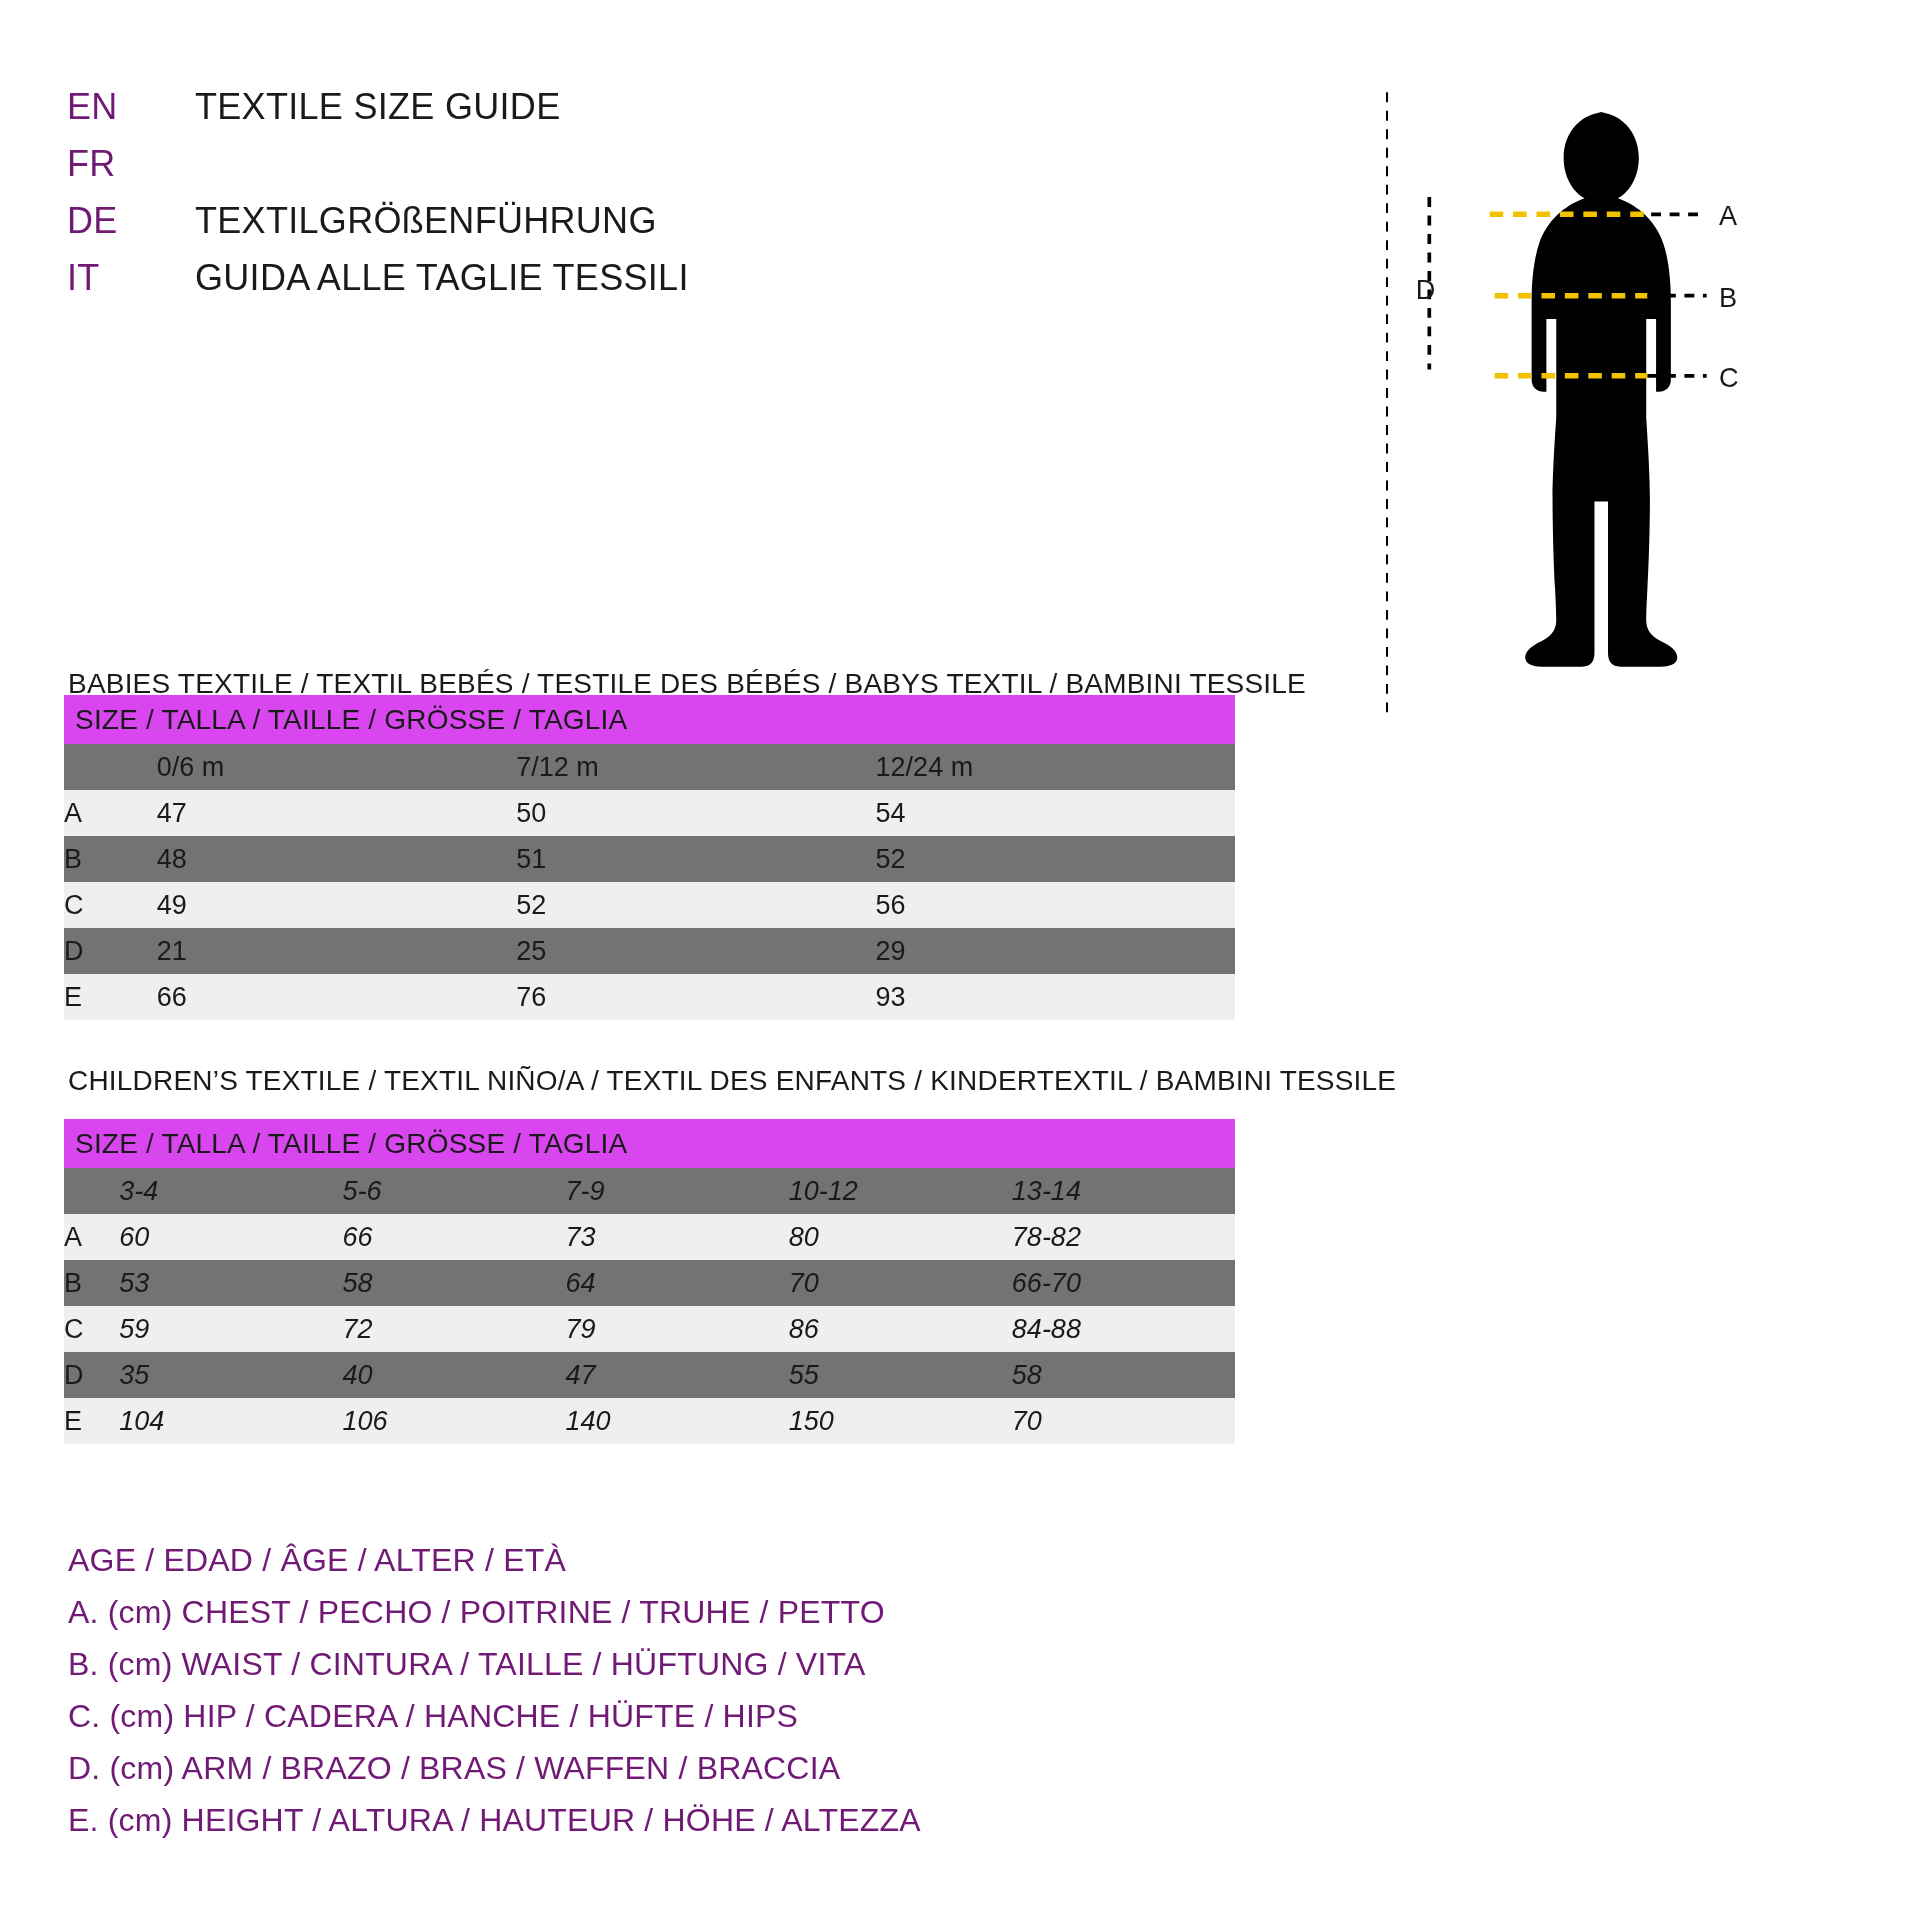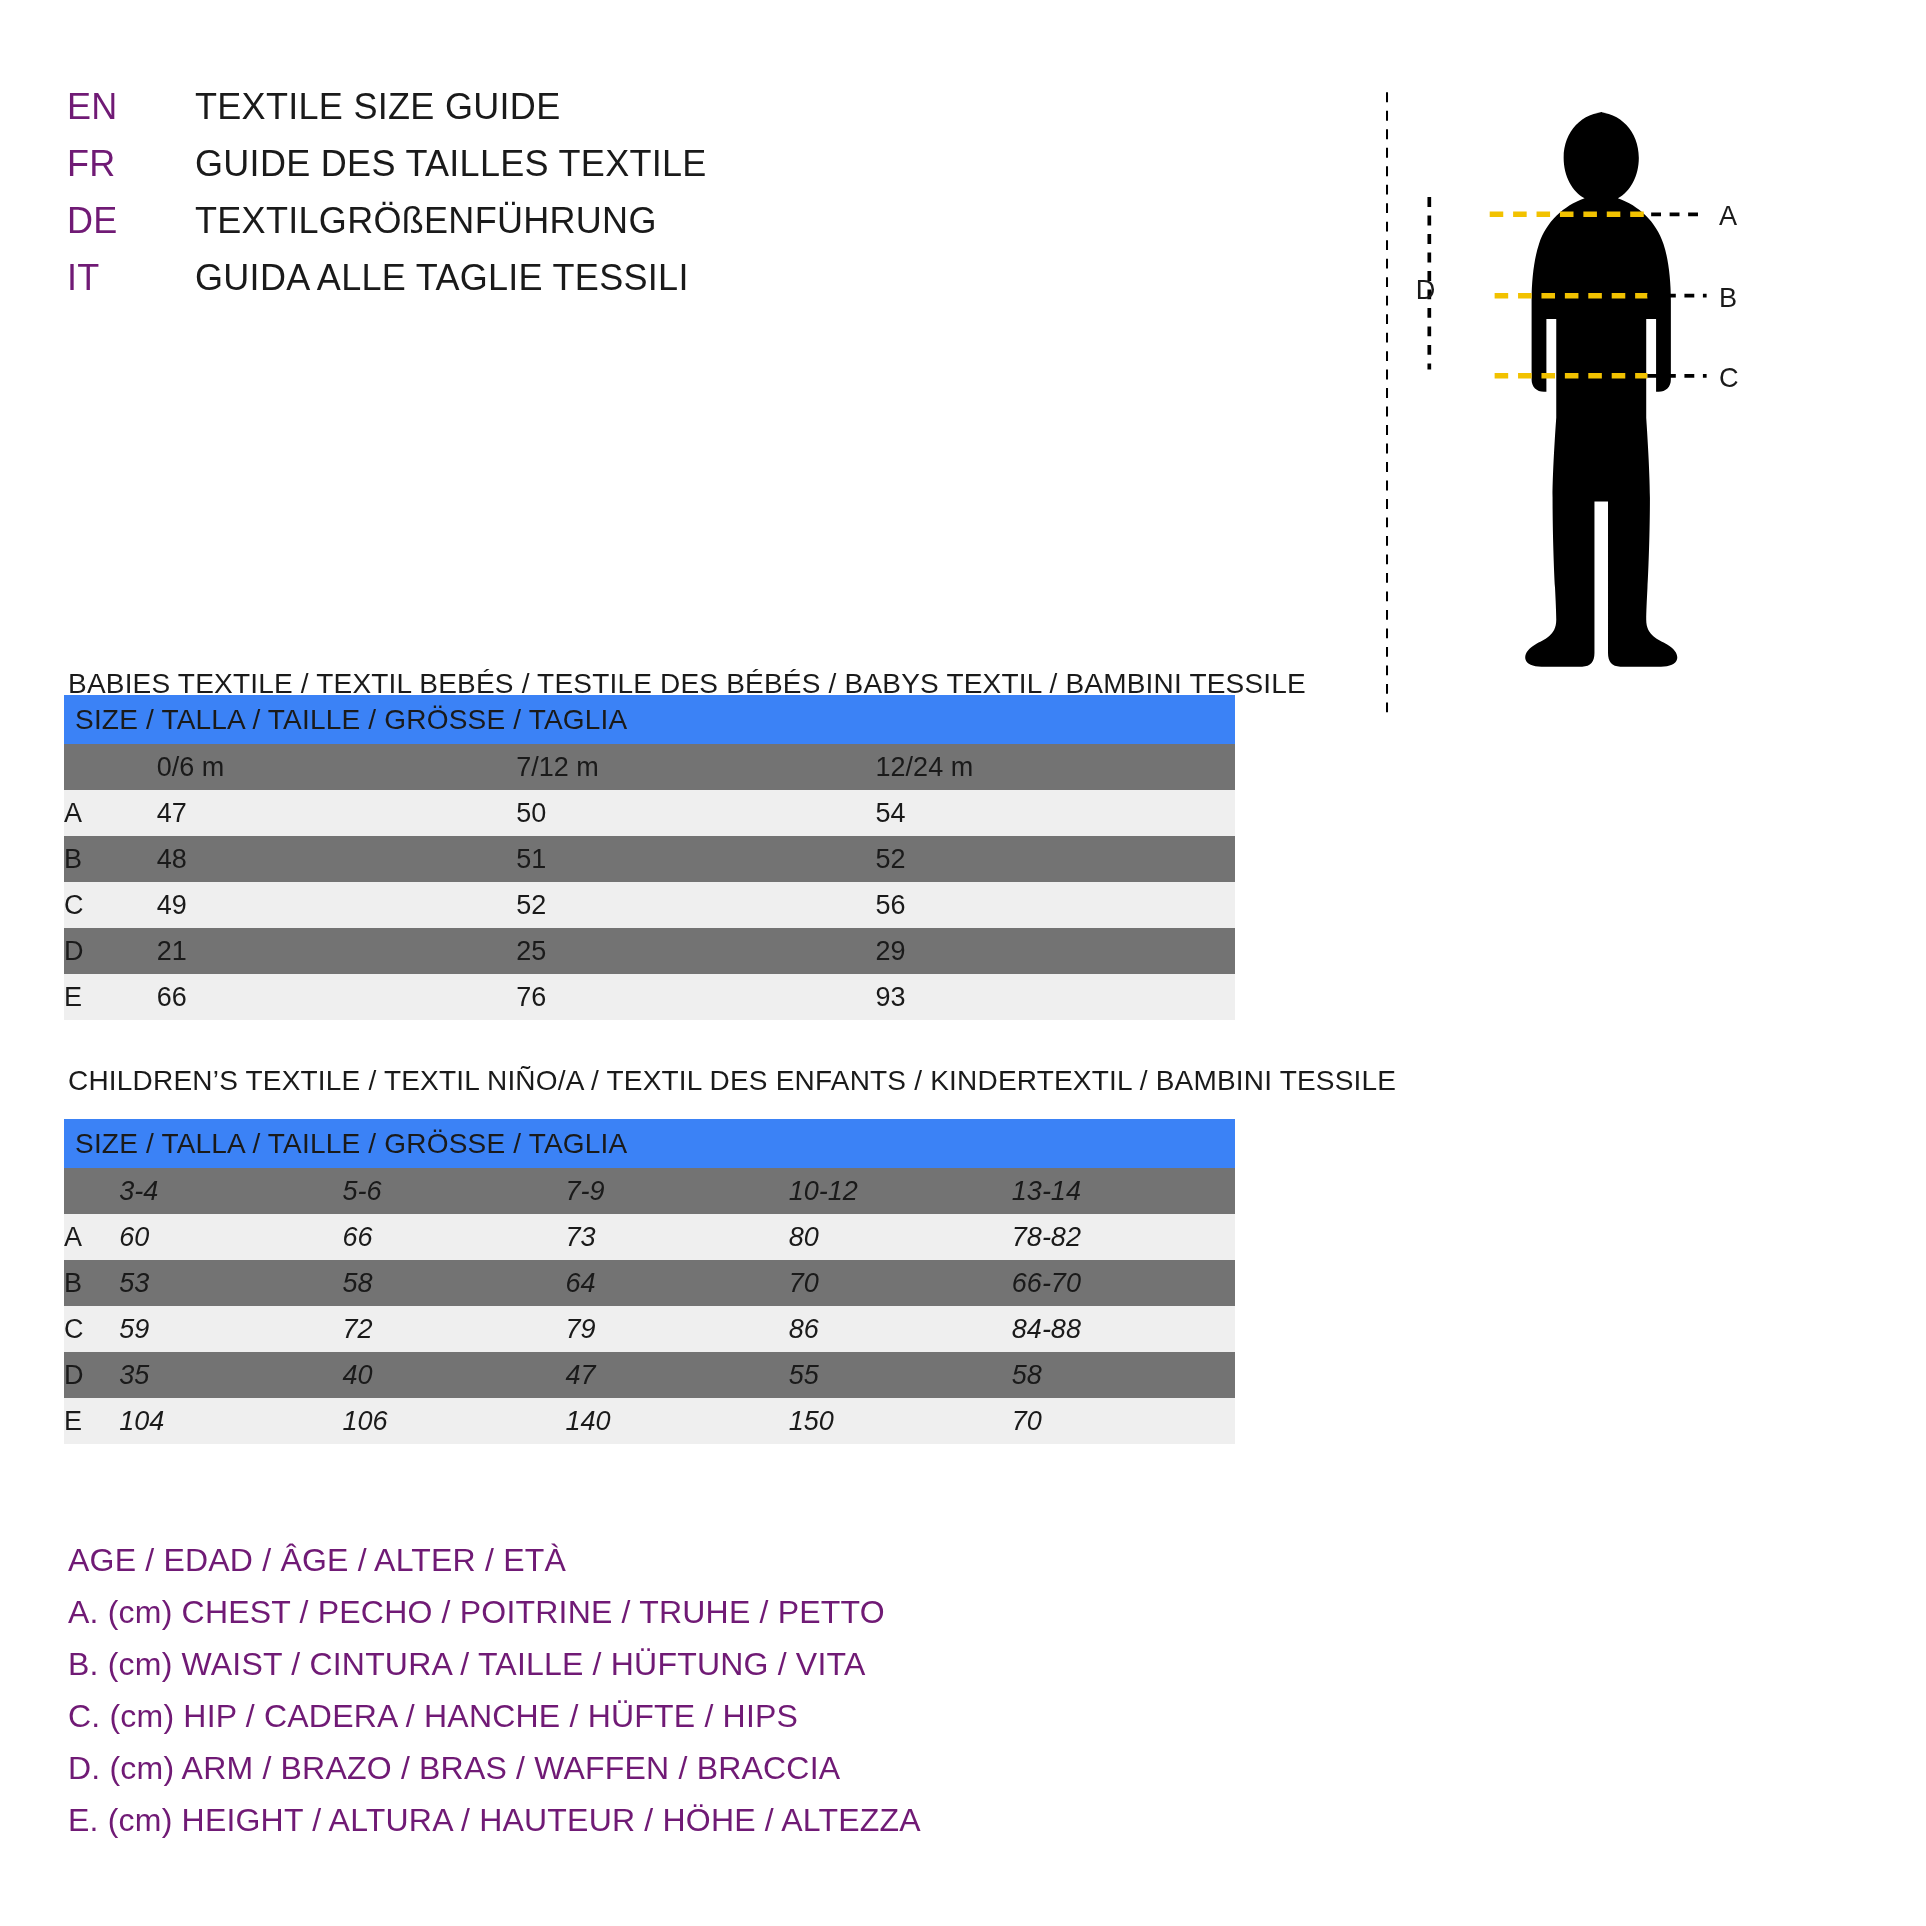--- a/index.html
+++ b/index.html
@@ -79,21 +79,21 @@
   #children-table { left: 64px; top: 1119px; width: 1171px; }
 
   .size-table th, .size-table td {
     padding: 0;
     font-weight: normal;
     text-align: left;
     height: 46px;
     vertical-align: middle;
   }
   .hdr-row th {
-    background: #3b82f6;
+    background: #d946ef;
     font-size: 28px;
     padding-left: 11px;
     height: 49px;
     letter-spacing: 0.2px;
   }
   .row-label {
     width: 55px;
     padding-left: 11px;
   }
   .shaded td { background: #efefef; }
@@ -126,21 +126,20 @@
 
 <div class="page">
 
   <div class="lang-block">
     <div class="lang-row">
       <div class="lang-code">EN</div>
       <div class="lang-text">TEXTILE SIZE GUIDE</div>
     </div>
     <div class="lang-row">
       <div class="lang-code">FR</div>
-      <div class="lang-text">GUIDE DES TAILLES TEXTILE</div>
     </div>
     <div class="lang-row">
       <div class="lang-code">DE</div>
       <div class="lang-text">TEXTILGRÖßENFÜHRUNG</div>
     </div>
     <div class="lang-row">
       <div class="lang-code">IT</div>
       <div class="lang-text">GUIDA ALLE TAGLIE TESSILI</div>
     </div>
   </div>

